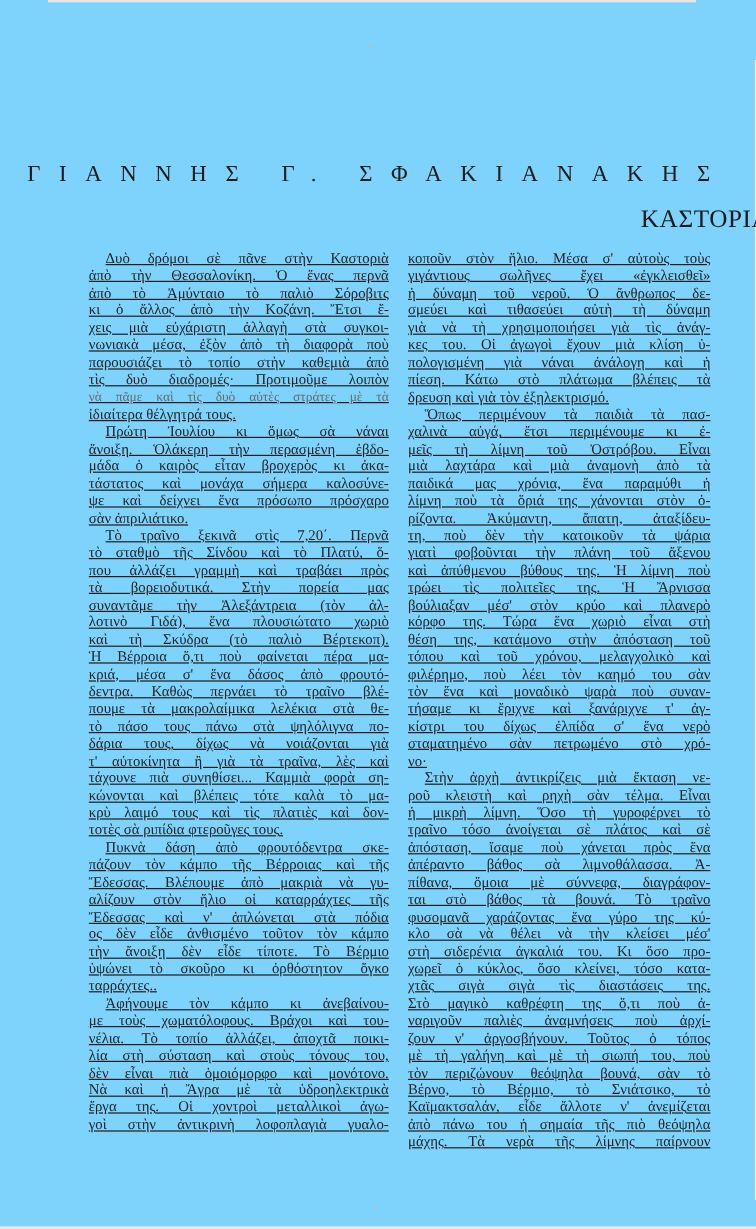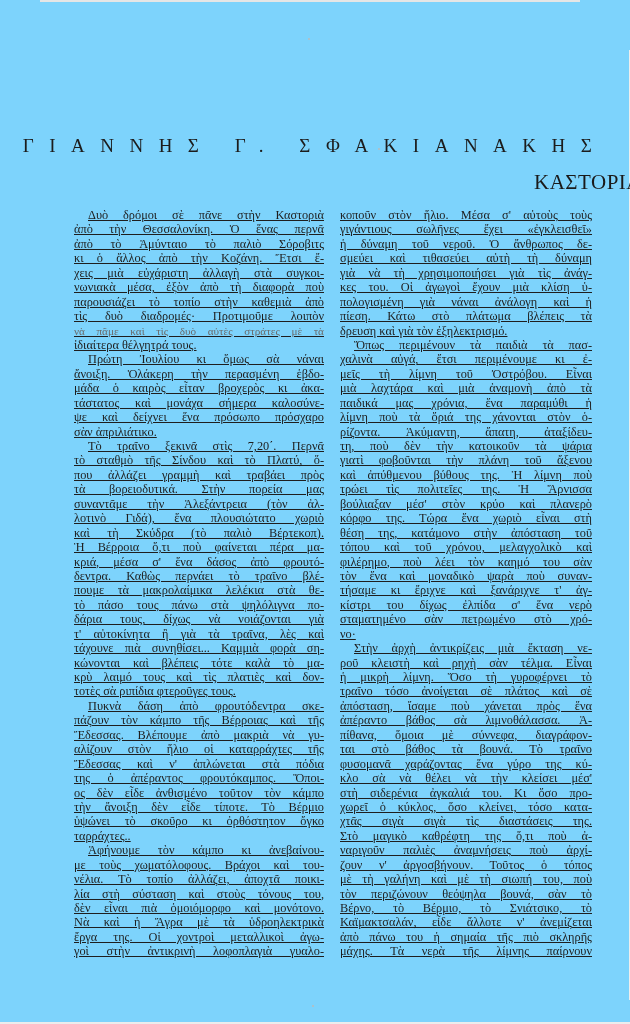--- a/index.html
+++ b/index.html
@@ -143,21 +143,20 @@
       <span class="line">τ' αὐτοκίνητα ἢ γιὰ τὰ τραῖνα, λὲς καὶ</span>
       <span class="line">τάχουνε πιὰ συνηθίσει... Καμμιὰ φορὰ ση-</span>
       <span class="line">κώνονται καὶ βλέπεις τότε καλὰ τὸ μα-</span>
       <span class="line">κρὺ λαιμό τους καὶ τὶς πλατιὲς καὶ δον-</span>
       <span class="line last">τοτὲς σὰ ριπίδια φτεροῦγες τους.</span>
       <span class="line indent">Πυκνὰ δάση ἀπὸ φρουτόδεντρα σκε-</span>
       <span class="line">πάζουν τὸν κάμπο τῆς Βέρροιας καὶ τῆς</span>
       <span class="line">Ἔδεσσας. Βλέπουμε ἀπὸ μακριὰ νὰ γυ-</span>
       <span class="line">αλίζουν στὸν ἥλιο οἱ καταρράχτες τῆς</span>
       <span class="line">Ἔδεσσας καὶ ν' ἁπλώνεται στὰ πόδια</span>
-      <span class="line">της ὁ ἀπέραντος φρουτόκαμπος. Ὅποι-</span>
       <span class="line">ος δὲν εἶδε ἀνθισμένο τοῦτον τὸν κάμπο</span>
       <span class="line">τὴν ἄνοιξη δὲν εἶδε τίποτε. Τὸ Βέρμιο</span>
       <span class="line">ὑψώνει τὸ σκοῦρο κι ὀρθόστητον ὄγκο</span>
       <span class="line last">ταρράχτες..</span>
       <span class="line indent">Ἀφήνουμε τὸν κάμπο κι ἀνεβαίνου-</span>
       <span class="line">με τοὺς χωματόλοφους. Βράχοι καὶ του-</span>
       <span class="line">νέλια. Τὸ τοπίο ἀλλάζει, ἀποχτᾶ ποικι-</span>
       <span class="line">λία στὴ σύσταση καὶ στοὺς τόνους του,</span>
       <span class="line">δὲν εἶναι πιὰ ὁμοιόμορφο καὶ μονότονο.</span>
       <span class="line">Νὰ καὶ ἡ Ἄγρα μὲ τὰ ὑδροηλεκτρικὰ</span>
@@ -208,20 +207,20 @@
       <span class="line">στὴ σιδερένια ἀγκαλιά του. Κι ὅσο προ-</span>
       <span class="line">χωρεῖ ὁ κύκλος, ὅσο κλείνει, τόσο κατα-</span>
       <span class="line">χτᾶς σιγὰ σιγὰ τὶς διαστάσεις της.</span>
       <span class="line">Στὸ μαγικὸ καθρέφτη της ὅ,τι ποὺ ἀ-</span>
       <span class="line">ναριγοῦν παλιὲς ἀναμνήσεις ποὺ ἀρχί-</span>
       <span class="line">ζουν ν' ἀργοσβήνουν. Τοῦτος ὁ τόπος</span>
       <span class="line">μὲ τὴ γαλήνη καὶ μὲ τὴ σιωπή του, ποὺ</span>
       <span class="line">τὸν περιζώνουν θεόψηλα βουνά, σὰν τὸ</span>
       <span class="line">Βέρνο, τὸ Βέρμιο, τὸ Σνιάτσικο, τὸ</span>
       <span class="line">Καϊμακτσαλάν, εἶδε ἄλλοτε ν' ἀνεμίζεται</span>
-      <span class="line">ἀπὸ πάνω του ἡ σημαία τῆς πιὸ σκληρῆς</span>
+      <span class="line">ἀπὸ πάνω του ἡ σημαία τῆς πιὸ θεόψηλα</span>
       <span class="line">μάχης. Τὰ νερὰ τῆς λίμνης παίρνουν</span>
     </div>
 
   <div class="speck" style="left:308px; top:38px;"></div>
   <div class="speck" style="left:312px; top:1005px;"></div>
   <div class="speck" style="left:378px; top:148px;"></div>
 </div>
 
 </body></html>

